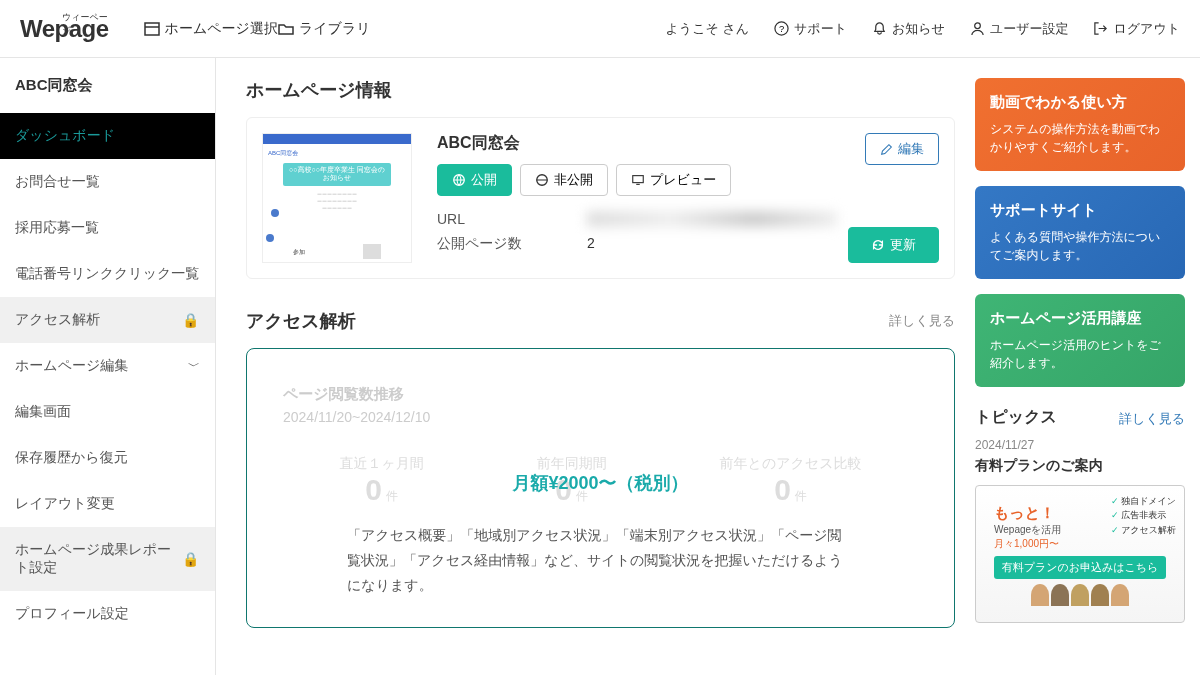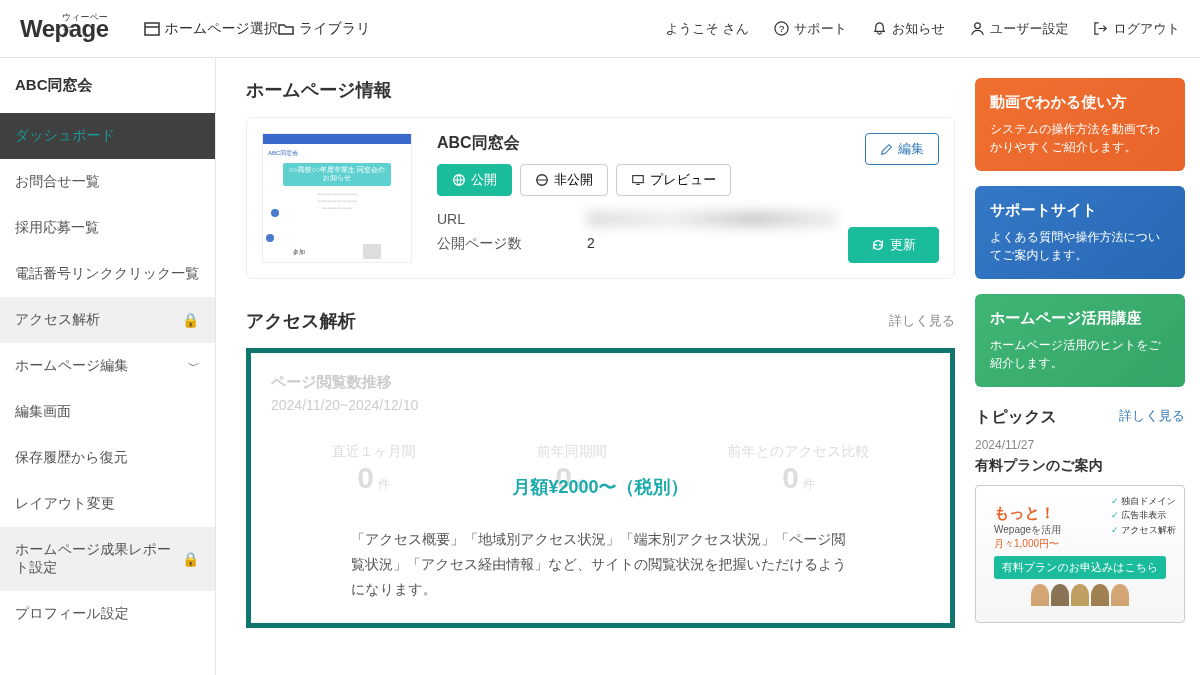--- a/index.html
+++ b/index.html
@@ -11,21 +11,21 @@
 .topnav-item{display:flex;align-items:center;gap:5px;cursor:pointer}
 .right-nav{margin-left:auto;display:flex;align-items:center;gap:25px;font-size:13px}
 .right-nav-item{display:flex;align-items:center;gap:5px;cursor:pointer}
 .layout{display:flex;height:625px}
 .sidebar{width:216px;flex-shrink:0;border-right:1px solid #e5e5e5;overflow-y:auto;position:relative}
 .sidebar::-webkit-scrollbar{width:8px}
 .sidebar::-webkit-scrollbar-track{background:#f0f0f0}
 .sidebar::-webkit-scrollbar-thumb{background:#c0c0c0;border-radius:4px}
 .sb-title{padding:18px 15px;font-size:15px;font-weight:bold}
 .sb-item{padding:14px 15px;cursor:pointer;display:flex;align-items:center;justify-content:space-between;font-size:14px;color:#555}
-.sb-item.active{background:#404040;color:#1a9a9a}
+.sb-item.active{background:#000000;color:#1a9a9a}
 .sb-item.locked{background:#f0f0f0}
 .sb-sub{padding-left:15px}
 .chev{font-size:12px}
 .lock-ic{font-size:14px}
 .main{flex:1;padding:20px 20px 20px 30px;overflow-y:auto;background:#fff}
 .section-title{font-size:18px;font-weight:bold;margin-bottom:15px;display:flex;align-items:center;justify-content:space-between}
 .section-title .more{font-size:13px;font-weight:normal;color:#888;cursor:pointer}
 .card{border:1px solid #eee;border-radius:6px;padding:15px;display:flex;gap:25px;position:relative;background:#fff}
 .thumb{width:150px;height:130px;background:#fff;border:1px solid #eee;font-size:8px;padding:5px;position:relative;overflow:hidden}
 .thumb .tb-bar{height:10px;background:#3a6acc;margin:-5px -5px 5px -5px}
@@ -34,39 +34,39 @@
 .info{flex:1}
 .info h3{font-size:16px;margin-bottom:10px}
 .btn-row{display:flex;gap:8px;margin-bottom:15px}
 .btn{padding:6px 14px;border:1px solid #ccc;border-radius:4px;background:#fff;font-size:13px;cursor:pointer;display:inline-flex;align-items:center;gap:5px}
 .btn.primary{background:#1abc9c;color:#fff;border-color:#1abc9c}
 .btn.edit{color:#337ab7;border-color:#337ab7;position:absolute;right:15px;top:15px}
 .btn.update{background:#1abc9c;color:#fff;border-color:#1abc9c;position:absolute;right:15px;bottom:15px;padding:8px 22px}
 .info-row{display:flex;gap:60px;margin-bottom:8px;font-size:14px}
 .info-label{width:90px;color:#555}
 .blur{filter:blur(6px);background:linear-gradient(90deg,#ddd,#eee,#ccc,#eee);width:250px;height:16px}
-.analytics-card{border:5px solid #0f766e;border-radius:0;padding:20px;position:relative;min-height:280px}
+.analytics-card{border:1px solid #0f766e;border-radius:8px;padding:36px;position:relative;min-height:280px}
 .faded{color:#ccc;font-size:14px}
 .faded h4{font-size:15px;margin-bottom:5px}
 .metrics{display:flex;justify-content:space-around;margin-top:30px;color:#ddd}
 .metric{text-align:center}
 .metric .num{font-size:30px;font-weight:bold;color:#ddd}
 .metric .unit{font-size:12px}
 .promo{text-align:center;position:absolute;left:0;right:0;top:120px;padding:0 80px}
 .promo .headline{color:#1aaaaa;font-size:18px;font-weight:bold;line-height:1.6}
 .promo .desc{font-size:14px;color:#555;margin-top:25px;line-height:1.8;text-align:left;padding:0 20px}
 .rside{width:225px;flex-shrink:0;padding:20px 15px 20px 0}
 .promo-card{border-radius:6px;padding:15px;color:#fff;margin-bottom:15px;cursor:pointer}
 .promo-card h4{font-size:15px;margin-bottom:8px}
 .promo-card p{font-size:12px;line-height:1.5}
 .pc1{background:linear-gradient(135deg,#f07030,#e8632a)}
 .pc2{background:linear-gradient(135deg,#3478c5,#2868b5)}
 .pc3{background:linear-gradient(135deg,#3fb575,#35a568)}
 .topics{margin-top:20px}
-.topics-hdr{display:flex;align-items:flex-start;justify-content:space-between;font-size:16px;font-weight:bold;margin-bottom:10px}
+.topics-hdr{display:flex;align-items:flex-end;justify-content:space-between;font-size:16px;font-weight:bold;margin-bottom:10px}
 .topics-hdr .more{font-size:13px;font-weight:normal;color:#337ab7;cursor:pointer}
 .topic-date{font-size:12px;color:#888}
 .topic-title{font-size:14px;font-weight:bold;margin:5px 0 10px}
 .topic-banner{border:1px solid #ccc;border-radius:4px;padding:18px;font-size:11px;background:linear-gradient(#fff,#f5f5f5);position:relative;height:138px;overflow:hidden}
 .topic-banner .b-main{color:#e8632a;font-weight:bold;font-size:15px}
 .topic-banner .b-sub{font-size:10px;color:#555}
 .topic-banner .b-price{color:#e8632a;font-size:10px}
 .topic-banner .b-btn{background:#1abc9c;color:#fff;text-align:center;padding:4px;border-radius:3px;margin:5px 0;font-size:11px}
 .topic-banner .feat{position:absolute;right:8px;top:8px;font-size:9px;line-height:1.6}
 .topic-banner .feat div::before{content:"✓ ";color:#1abc9c}

